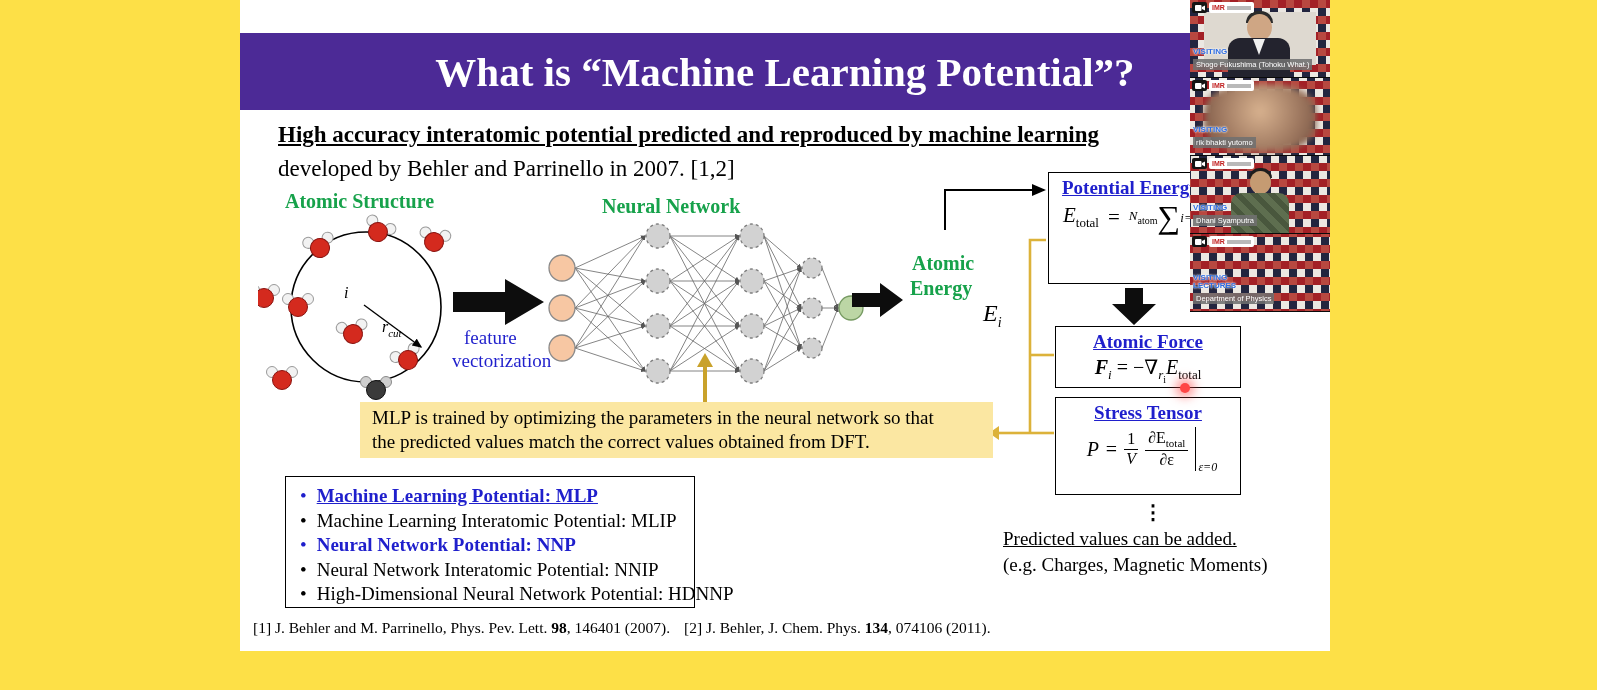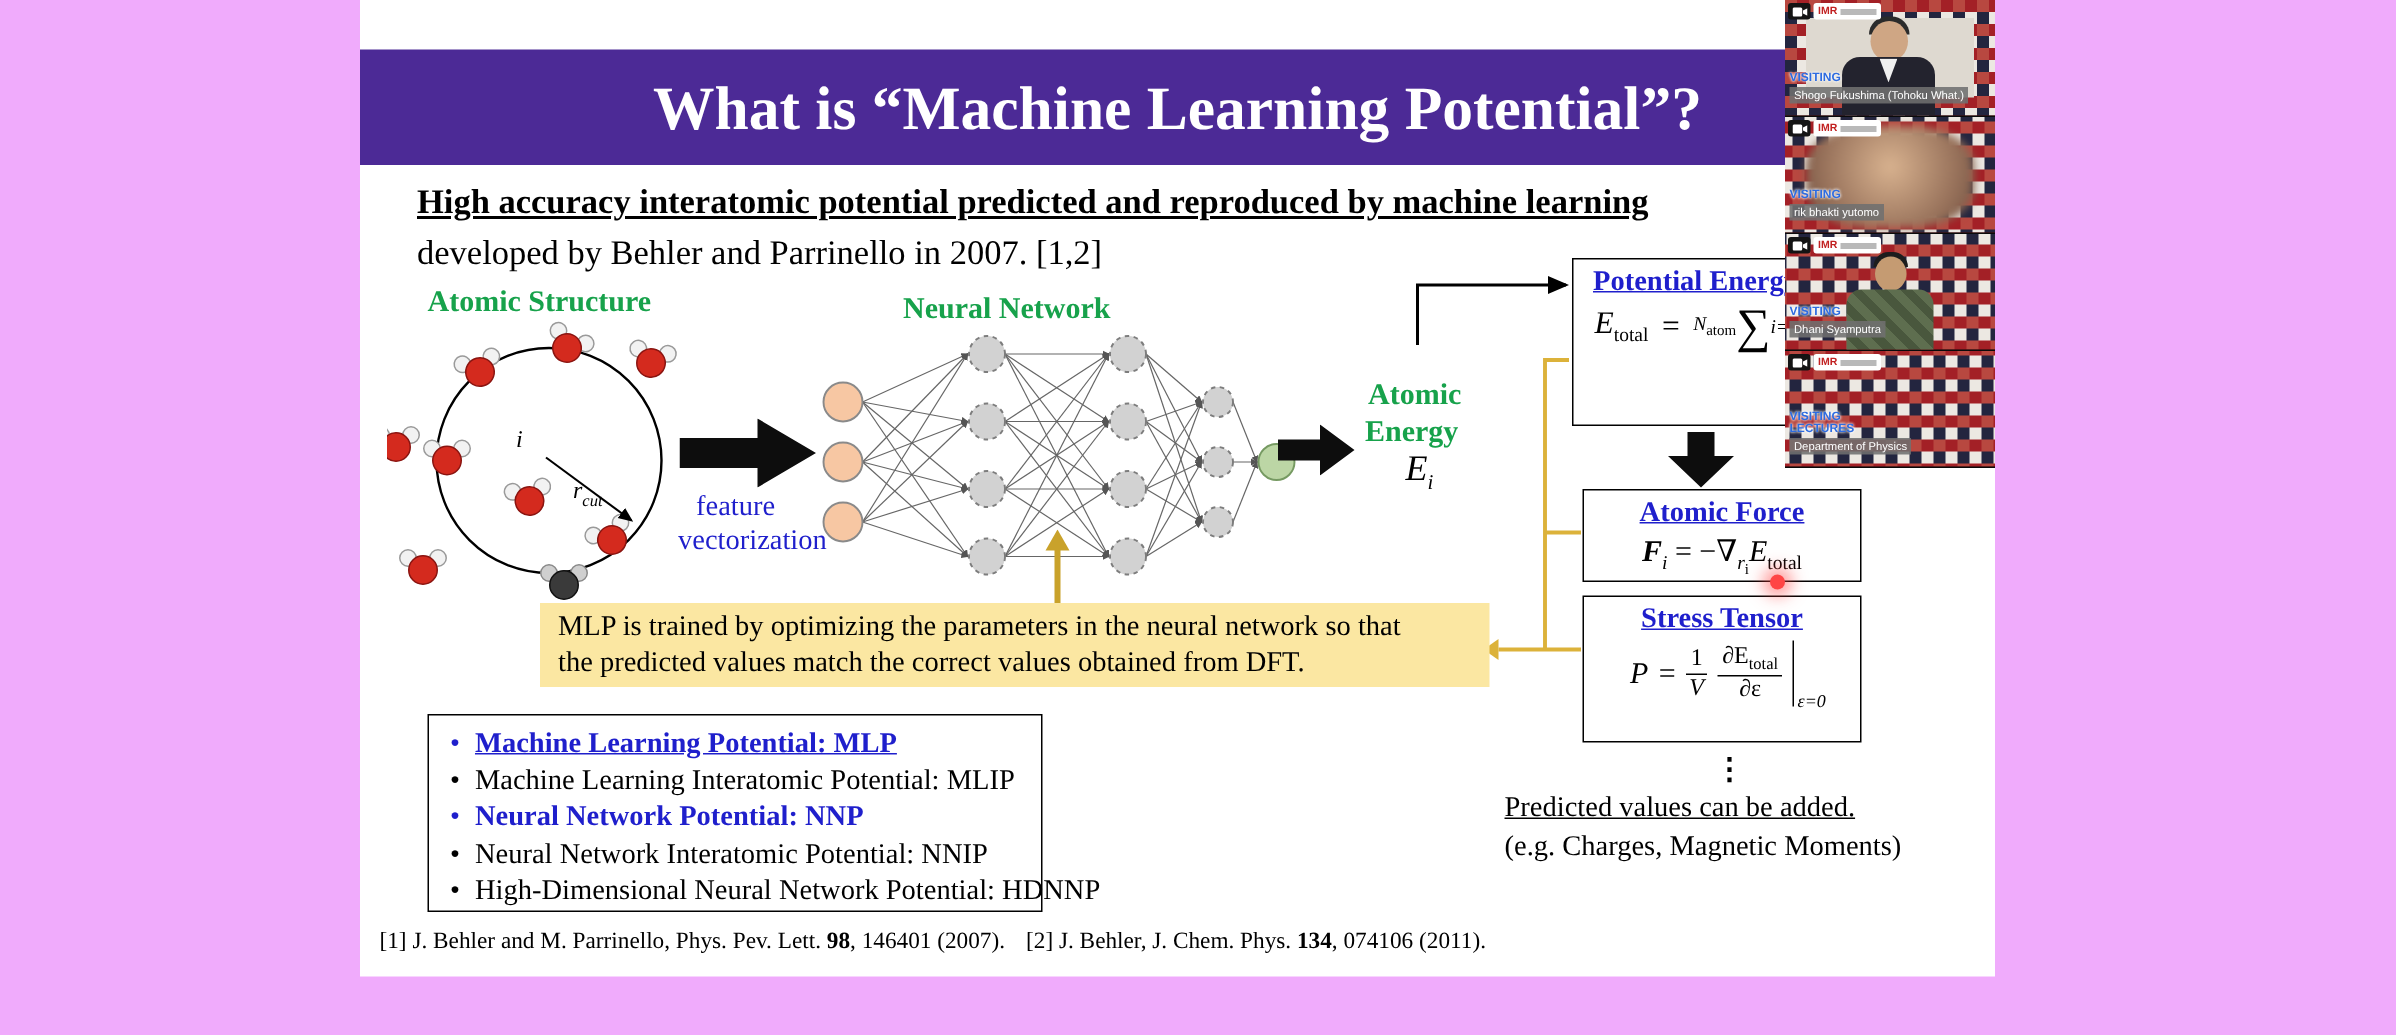--- a/index.html
+++ b/index.html
@@ -1,17 +1,17 @@
 <!DOCTYPE html>
 <html><head>
 <meta charset="utf-8">
 <style>
   * { margin:0; padding:0; box-sizing:border-box; }
   html,body { background:#000; }
-  #stage { position:relative; width:1597px; height:690px; background:#f0abfc; overflow:hidden;
+  #stage { position:relative; width:1597px; height:690px; background:#fde047; overflow:hidden;
            font-family:"Liberation Serif","DejaVu Serif",serif; }
 
   .abs { position:absolute; }
 
   
   .slide { position:absolute; left:240px; top:0; width:1090px; height:651px;
            background:#fff; z-index:1; overflow:hidden; }
 
   .banner { position:absolute; left:0; top:33px; width:1090px; height:77px;
             background:#4c2a96; display:flex; align-items:center; justify-content:center; }
@@ -19,21 +19,21 @@
 
   .intro1 { position:absolute; left:38px; top:122px; font-size:23px; font-weight:bold;
             text-decoration:underline; white-space:nowrap; }
   .intro2 { position:absolute; left:38px; top:156px; font-size:23px; white-space:nowrap; }
 
   .green-label { position:absolute; color:#17a24b; font-weight:bold; font-size:20px; white-space:nowrap; }
 
   .feat { position:absolute; color:#1f1fcc; font-size:19px; white-space:nowrap; }
 
   .ae-line { position:absolute; color:#17a24b; font-weight:bold; font-size:20px; }
-  .ei { position:absolute; font-size:24px; font-style:italic; }
+  .ei { position:absolute; font-size:24px; font-style:italic;margin-left:46px; }
   .ei sub { font-size:14px; }
 
   
   .fbox { position:absolute; background:#fff; border:1.6px solid #000; }
   .fbox .btitle { color:#1f1fcc; font-weight:bold; font-size:19px;
                   text-decoration:underline; text-align:center; padding-top:4px; }
   .pe-box .btitle { text-align:left; padding-left:13px; }
 
   .pe-formula { display:flex; align-items:center; gap:9px; padding:4px 0 0 14px; font-size:21px; }
   .sumstack { display:inline-flex; flex-direction:row; align-items:center; line-height:1; }

